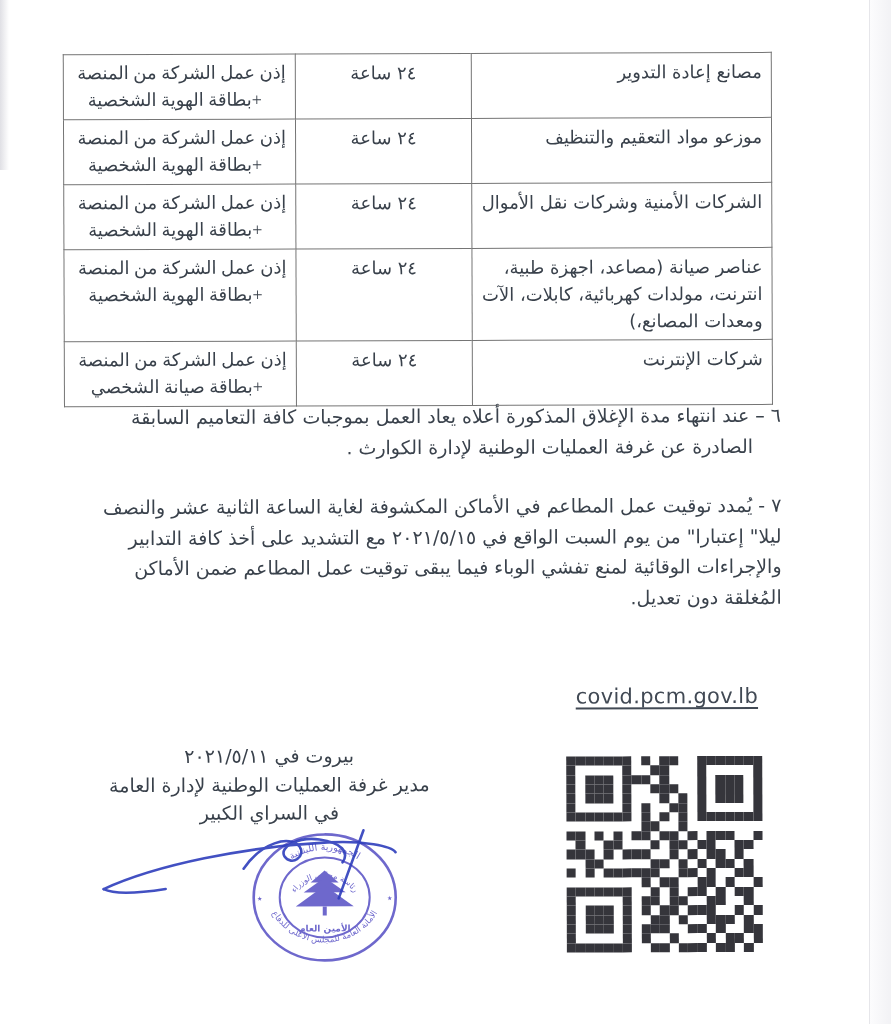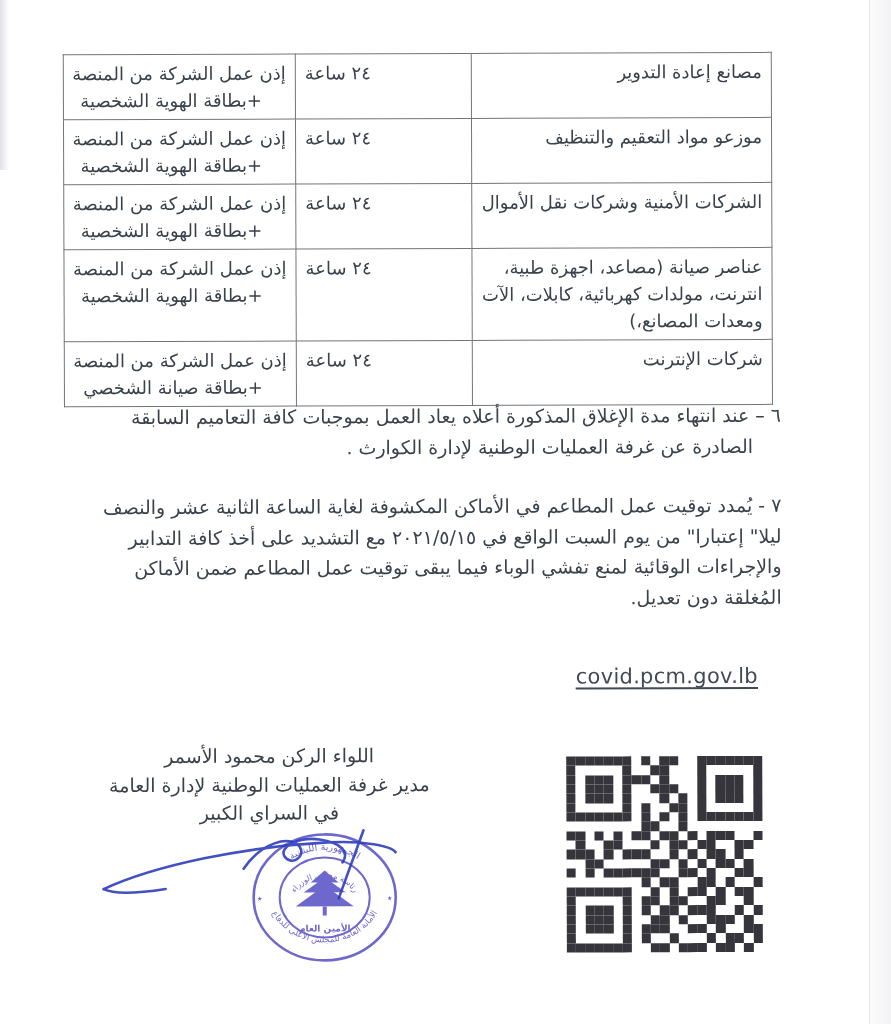--- a/index.html
+++ b/index.html
@@ -20,35 +20,35 @@
   table.closures{
     position:absolute;left:64px;top:53px;width:708px;
     border-collapse:collapse;table-layout:fixed;direction:rtl;
     font-size:18px;color:#39414b;
   }
   table.closures td{
     border:1px solid #757575;vertical-align:top;
     padding:5px 9px;line-height:1.5;
   }
   td.cat{text-align:right;}
-  td.hrs{text-align:left;padding-top:6px;}
-  td.perm{text-align:right;}
+  td.hrs{text-align:center;padding-top:6px;}
+  td.perm{text-align:right;font-family:Liberation Serif, serif;}
   .perm-l1{white-space:nowrap;}
   .perm-l2{white-space:nowrap;padding-right:24px;text-align:right;}
 
   
   .para{position:absolute;right:110px;direction:rtl;text-align:right;}
   .pline{white-space:nowrap;font-size:19px;line-height:30.5px;color:#3a424c;}
   .pline.indent{margin-right:28px;}
   #para6{top:401px;}
   #para7{top:491px;}
 
   
   .covid-link{
-    position:absolute;right:134px;top:665px;
+    position:absolute;right:134px;top:685px;
     font-size:21px;letter-spacing:.3px;color:#414954;
     text-decoration:underline;text-underline-offset:4px;cursor:pointer;
   }
 
   
   .signoff{
     position:absolute;left:66px;top:741px;width:404px;
     direction:rtl;text-align:center;
     font-size:19px;line-height:28.5px;color:#39414b;
   }
@@ -133,21 +133,21 @@
   <div class="para" id="para7">
     <div class="pline">٧ - يُمدد توقيت عمل المطاعم في الأماكن المكشوفة لغاية الساعة الثانية عشر والنصف</div>
     <div class="pline">ليلا" إعتبارا" من يوم السبت الواقع في ٢٠٢١/٥/١٥ مع التشديد على أخذ كافة التدابير</div>
     <div class="pline">والإجراءات الوقائية لمنع تفشي الوباء فيما يبقى توقيت عمل المطاعم  ضمن الأماكن</div>
     <div class="pline">المُغلقة دون تعديل.</div>
   </div>
 
   <a class="covid-link">covid.pcm.gov.lb</a>
 
   <div class="signoff">
-    <div>اللواء الركن محمود الأسمر</div>
+    <div>بيروت في ٢٠٢١/٥/١١</div>
     <div>مدير غرفة العمليات الوطنية لإدارة العامة</div>
     <div>في السراي الكبير</div>
   </div>
 
   <svg class="sig-svg" width="312" height="84" viewBox="0 0 312 84">
     <g stroke="#2e3ebc" stroke-width="2.6" fill="none" stroke-linecap="round" opacity="0.9">
       <path d="M8,64 C60,40 150,22 232,18 C268,16 296,22 300,28"></path>
       <path d="M148,44 C166,18 194,10 204,22 C211,32 196,42 189,32 C183,22 204,12 224,15 C246,18 254,28 247,38"></path>
       <path d="M268,6 L243,74"></path>
       <path d="M8,64 C20,70 44,68 70,64"></path>

